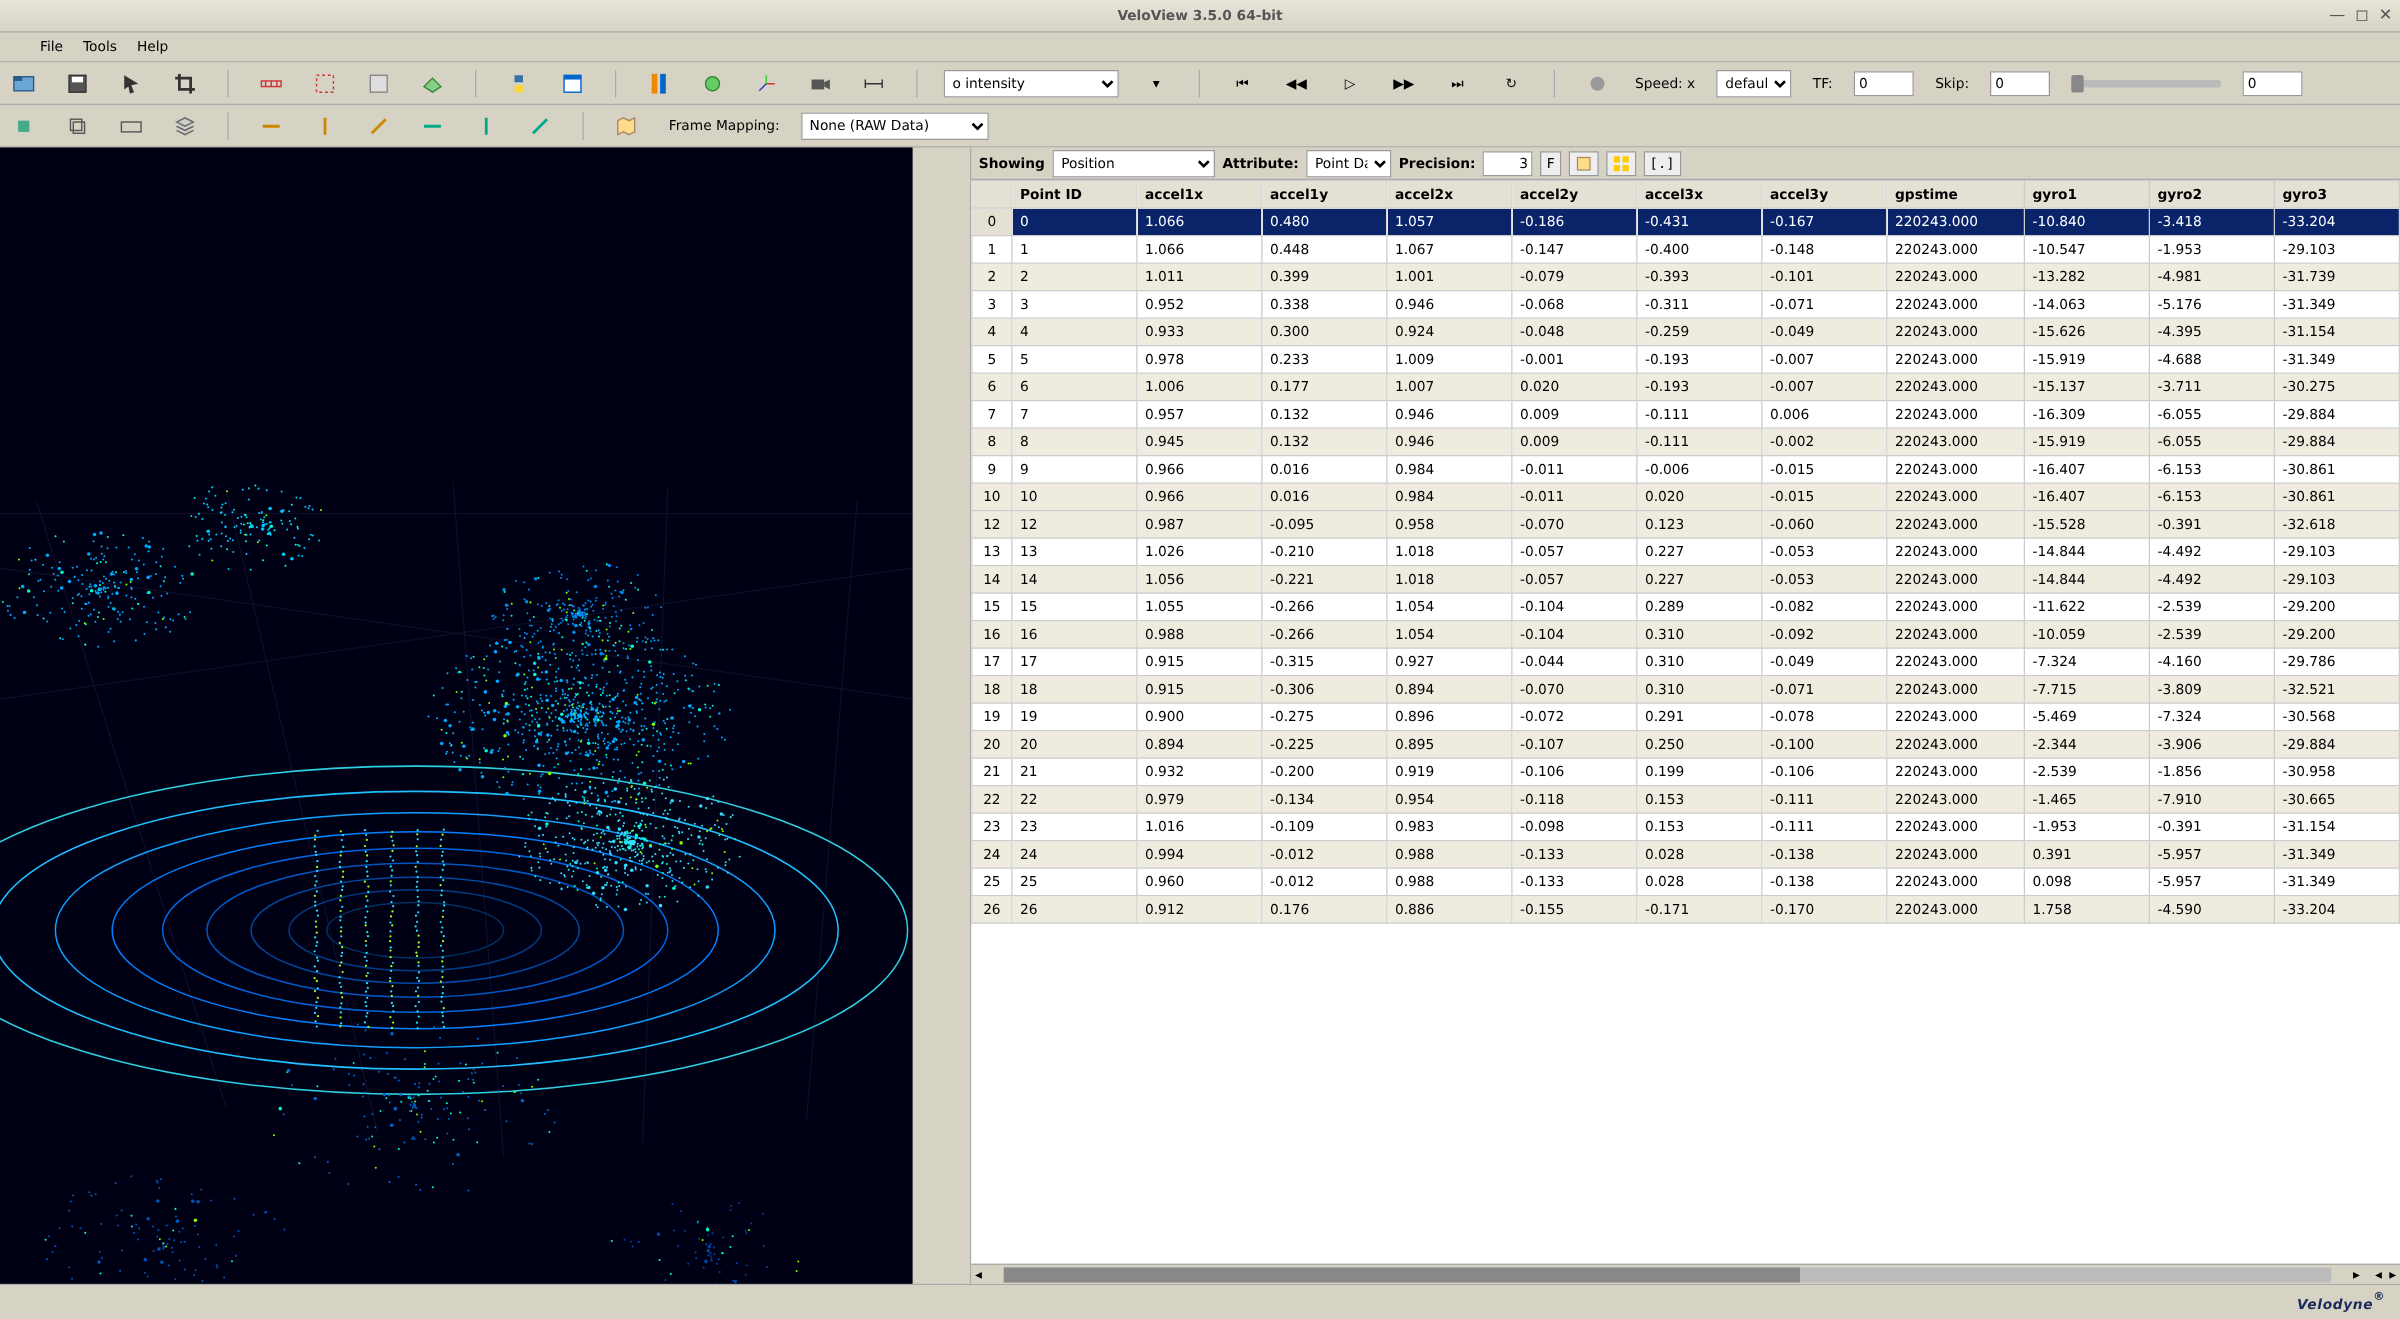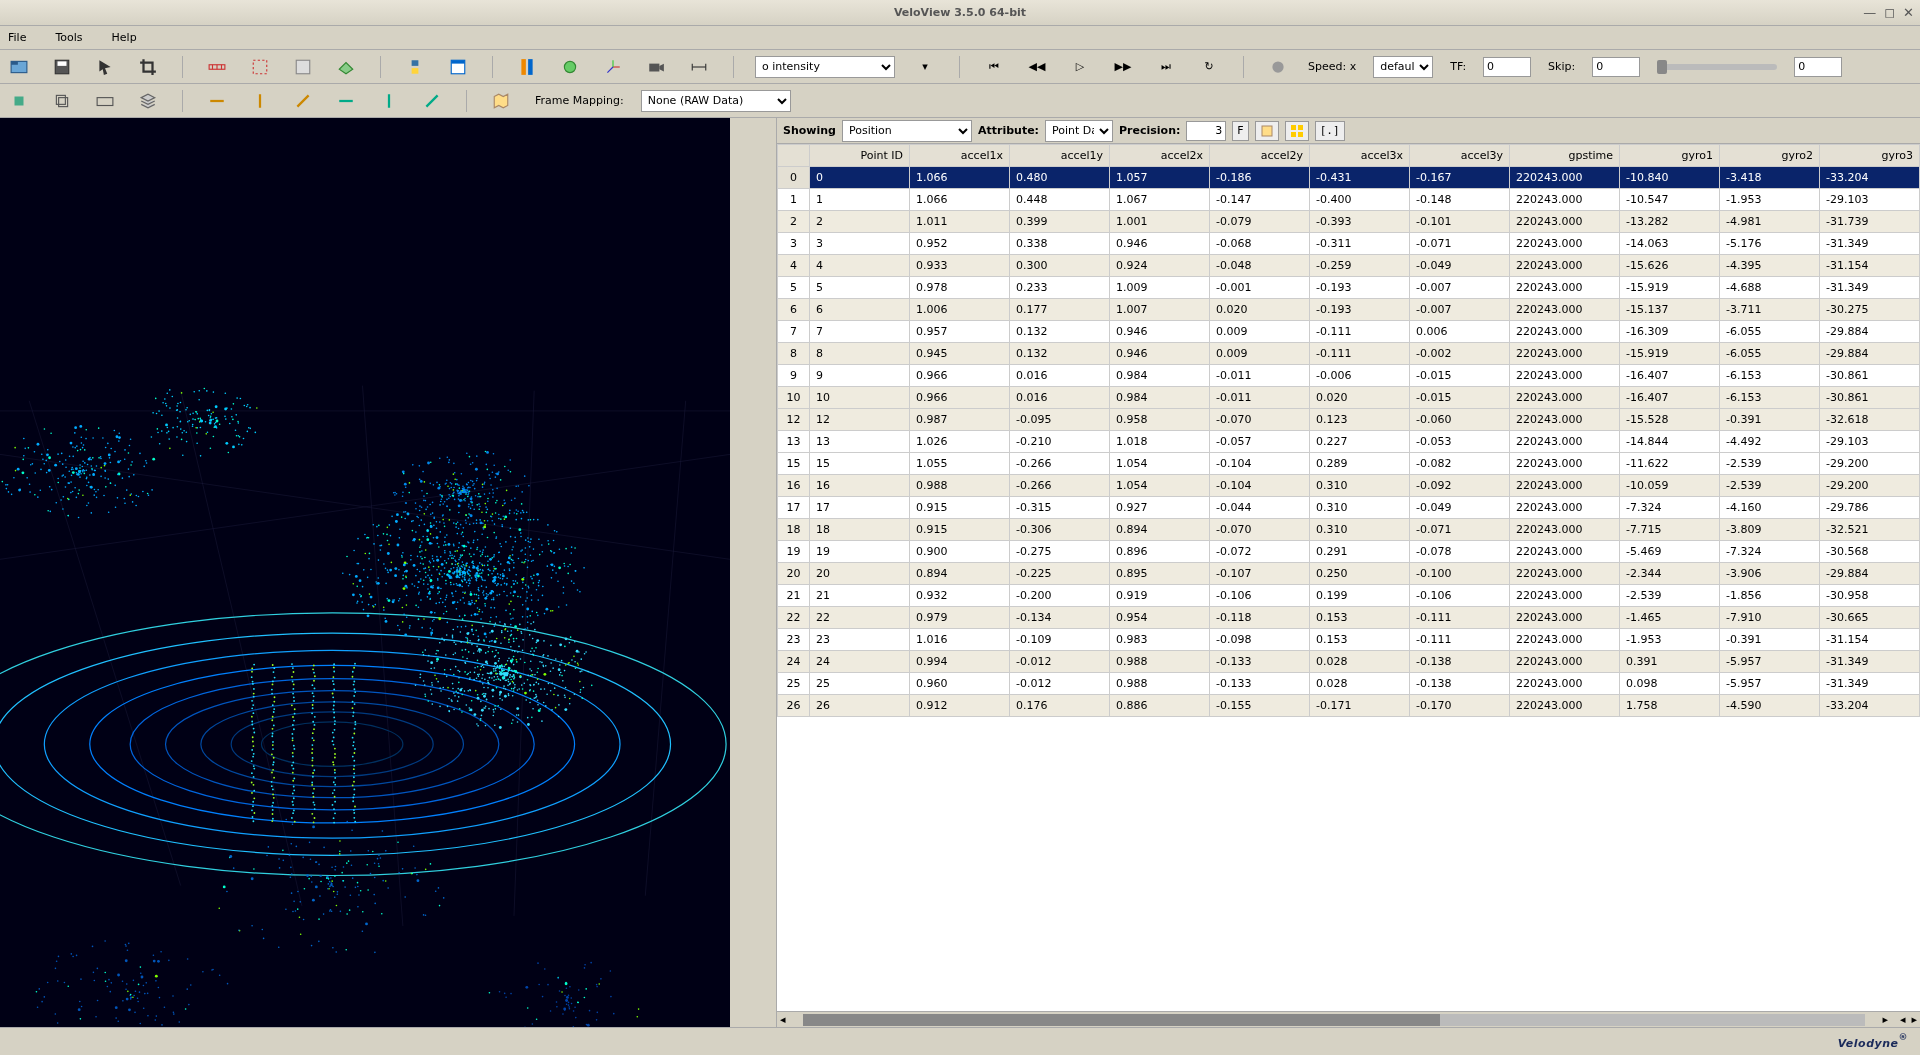--- a/index.html
+++ b/index.html
@@ -1,39 +1,39 @@
 <!DOCTYPE html>
 <html><head>
 <meta charset="utf-8">
 <style>
 * { box-sizing: border-box; margin: 0; padding: 0; font-family: "DejaVu Sans", Arial, sans-serif; font-size: 11px; }
 body { background: #d6d2c4; color: #000; overflow: hidden; width: 1920px; height: 1055px; position: relative; }
 .titlebar { height: 26px; background: linear-gradient(#e8e4d8, #d6d2c4); display: flex; align-items: center; justify-content: center; position: relative; border-bottom: 1px solid #aaa; }
 .titlebar-title { color: #555; font-weight: bold; }
 .titlebar-buttons { position: absolute; right: 6px; display: flex; gap: 8px; }
 .titlebar-buttons span { color: #555; cursor: pointer; font-size: 13px; }
-.menubar { height: 24px; display: flex; align-items: center; padding: 0 0; gap: 13px; border-bottom: 1px solid #aaa; }
+.menubar { height: 24px; display: flex; align-items: center; padding: 0 24px; gap: 0; border-bottom: 1px solid #aaa; }
 .menubar .menu-item { padding: 3px 8px; cursor: pointer; }
 .toolbar { height: 34px; display: flex; align-items: center; padding: 0 6px; gap: 17px; border-bottom: 1px solid #aaa; background: #d6d2c4; flex-wrap: nowrap; }
 .tool-btn { width: 26px; height: 26px; display: flex; align-items: center; justify-content: center; border: 1px solid transparent; cursor: pointer; border-radius: 2px; }
 .tool-sep { width: 1px; height: 22px; background: #aaa; margin: 0 4px; }
 .tool-select { height: 22px; border: 1px solid #999; background: #fff; font-size: 11px; padding: 0 2px; }
 .tool-spin { width: 48px; height: 20px; border: 1px solid #999; background: #fff; font-size: 11px; padding: 0 3px; }
 .slider { width: 120px; height: 6px; background: #bbb; position: relative; border-radius: 3px; }
 .slider::after { content:''; position:absolute; left:0; top:-4px; width:10px; height:14px; background:#888; border-radius:2px; }
 
 .content { display: flex; height: calc(100% - 26px - 24px - 34px - 34px - 28px); gap: 46px; }
 .viewport { width: 765px; background: #000015; position: relative; overflow: hidden; }
 .viewport svg { position:absolute; top:0; left:0; width:100%; height:100%; }
 .right-pane { flex: 1; display: flex; flex-direction: column; background: #d6d2c4; border-left: 1px solid #aaa; }
 .spreadsheet-bar { height: 26px; display: flex; align-items: center; gap: 6px; padding: 0 6px; border-bottom: 1px solid #aaa; }
 .grid-wrap { flex: 1; overflow: auto; background: #fff; }
 table.data { border-collapse: collapse; width: 100%; table-layout: fixed; }
 table.data th, table.data td { border: 1px solid #ccc; padding: 4px 6px; text-align: left; font-size: 11px; white-space: nowrap; overflow: hidden; }
-table.data th { background: #e4e0d4; font-weight: normal; text-align: right; height: 22px; }
+table.data th { background: #e4e0d4; font-weight: bold; text-align: left; height: 22px; }
 table.data td.rowhdr { background: #e4e0d4; text-align: center; width: 32px; }
 table.data tr.selected td { background: #0a246a; color: #fff; }
 table.data tr.even td { background: #fff; }
 table.data tr.odd td { background: #efebdf; }
 .hscroll { height: 16px; background: #d6d2c4; border-top: 1px solid #aaa; display:flex; align-items:center; }
 .hscroll .bar { flex:1; height:12px; background:#bbb; margin:0 14px; position:relative; }
 .hscroll .thumb { position:absolute; left:0; width:60%; height:100%; background:#888; }
 .footer { height: 28px; background: #d6d2c4; border-top: 1px solid #aaa; display: flex; align-items: center; justify-content: flex-end; padding: 4px 12px; }
 .footer .brand { font-family: Georgia, serif; font-size: 18px; font-style: italic; color: #1a2a5a; font-weight: bold; letter-spacing: 0.5px; }
 .footer .brand sup { font-size: 9px; vertical-align: super; }
@@ -3015,20 +3015,34 @@
               <td>-0.210</td>
               <td>1.018</td>
               <td>-0.057</td>
               <td>0.227</td>
               <td>-0.053</td>
               <td>220243.000</td>
               <td>-14.844</td>
               <td>-4.492</td>
               <td>-29.103</td>
             </tr>
+            <tr class="odd">
+              <td class="rowhdr">14</td>
+              <td>14</td>
+              <td>1.056</td>
+              <td>-0.221</td>
+              <td>1.018</td>
+              <td>-0.057</td>
+              <td>0.227</td>
+              <td>-0.053</td>
+              <td>220243.000</td>
+              <td>-14.844</td>
+              <td>-4.492</td>
+              <td>-29.103</td>
+            </tr>
             <tr class="even">
               <td class="rowhdr">15</td>
               <td>15</td>
               <td>1.055</td>
               <td>-0.266</td>
               <td>1.054</td>
               <td>-0.104</td>
               <td>0.289</td>
               <td>-0.082</td>
               <td>220243.000</td>

